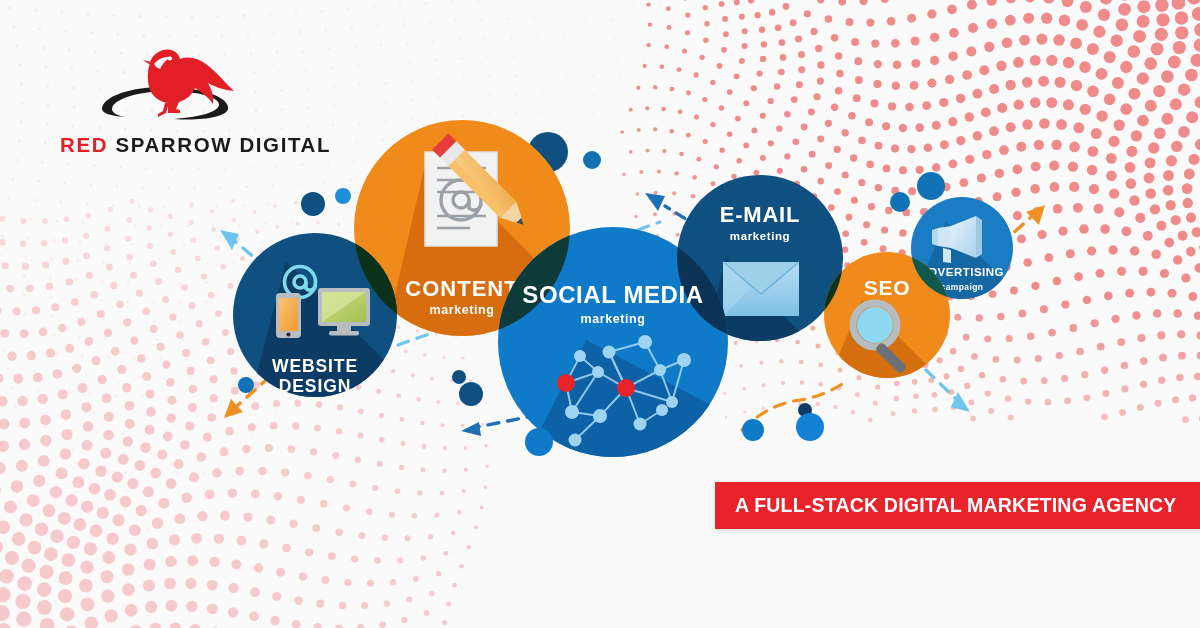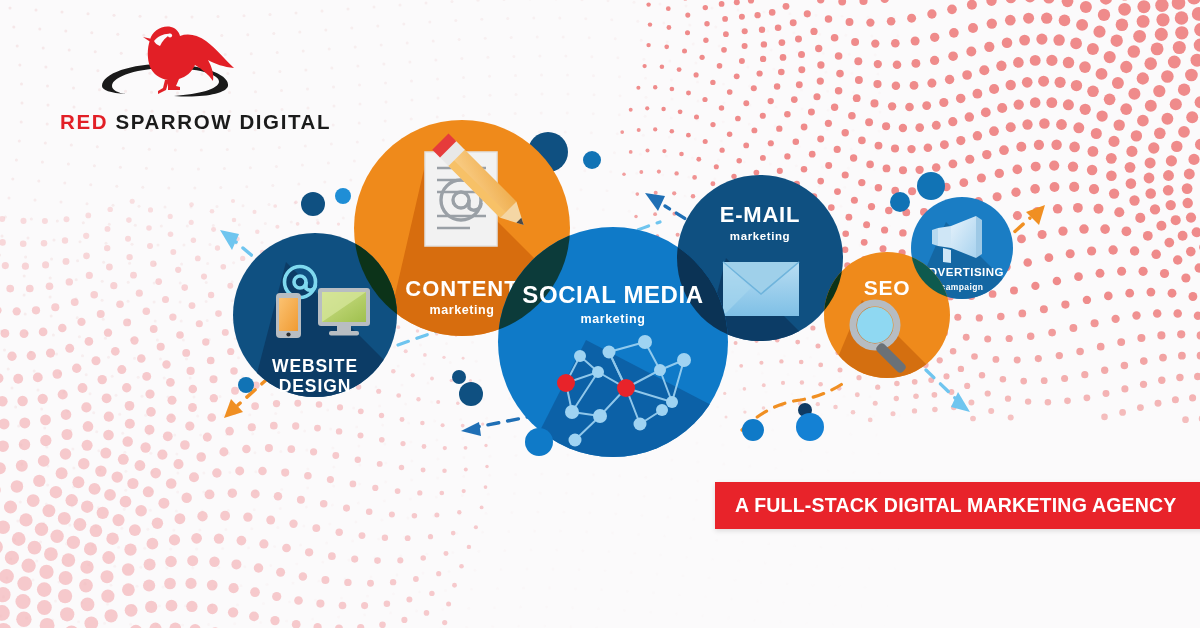--- a/index.html
+++ b/index.html
@@ -8,21 +8,21 @@
     font-family:"Liberation Sans", sans-serif;
     background:#fbfafb;
     position:relative;
   }
   #stage{position:absolute;inset:0;width:1200px;height:628px;overflow:hidden;background:#fbfafb;}
 
   
   .bg-layer{position:absolute;inset:0;pointer-events:none;}
 
   
-  .logo-block{position:absolute;left:60px;top:24px;width:220px;}
+  .logo-block{position:absolute;left:60px;top:47px;width:220px;}
   .logo-mark{width:150px;height:82px;display:block;margin-left:36px;}
   .logo-word{
     margin-top:4px;
     font-family:"Liberation Sans", sans-serif;
     font-weight:700;font-size:20.5px;letter-spacing:1.6px;
     color:#1b1b1b;white-space:nowrap;
   }
   .logo-word .red{color:#e21f26;}
 
   

